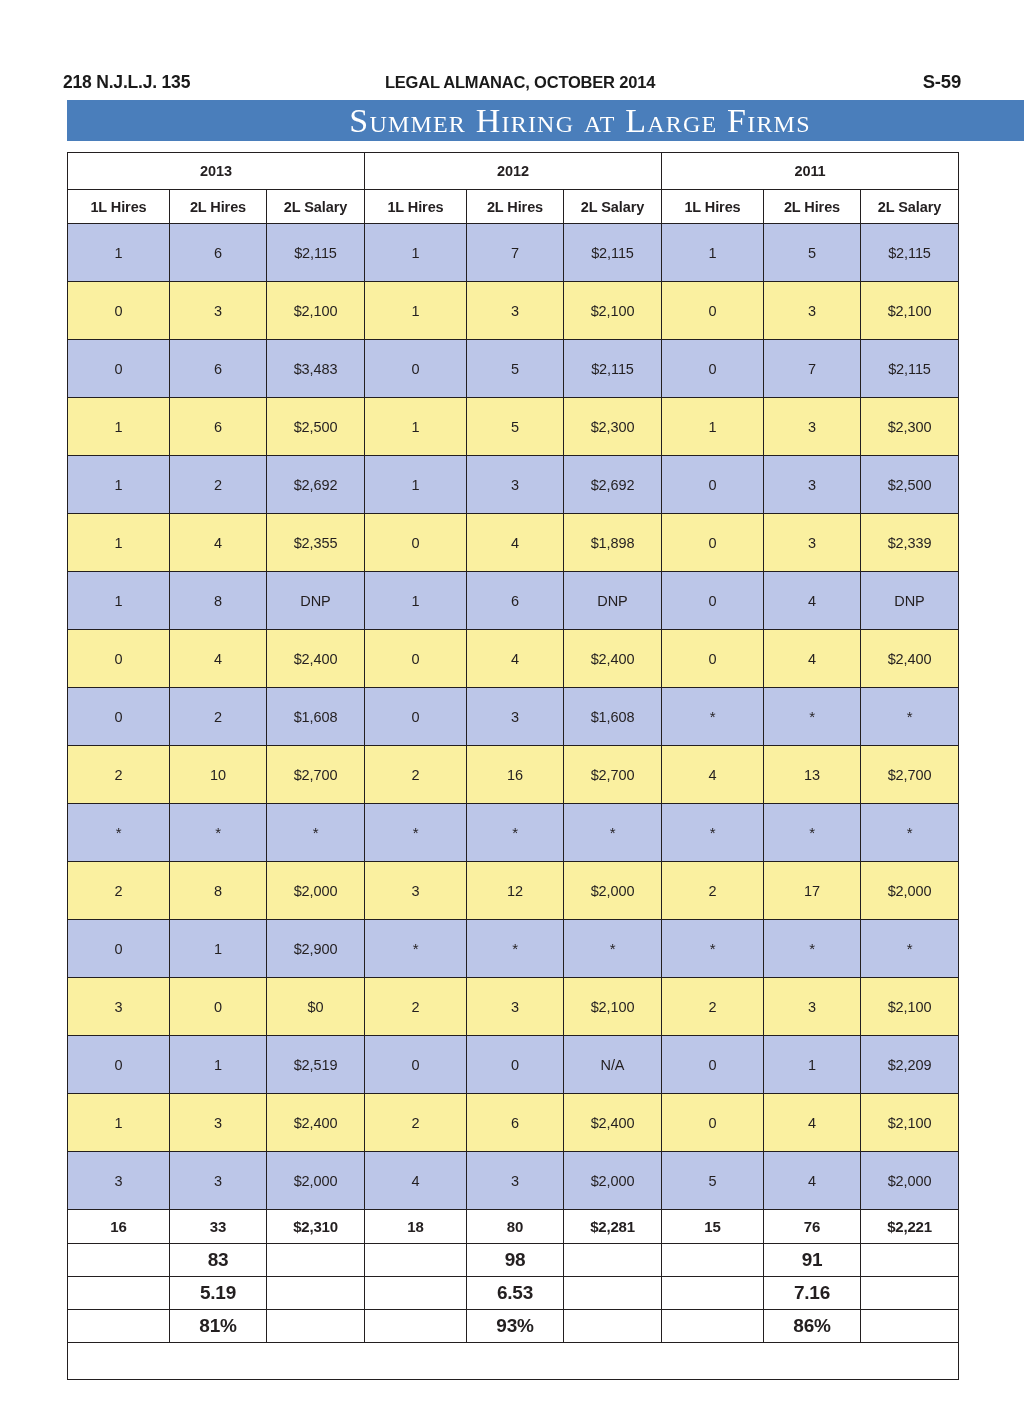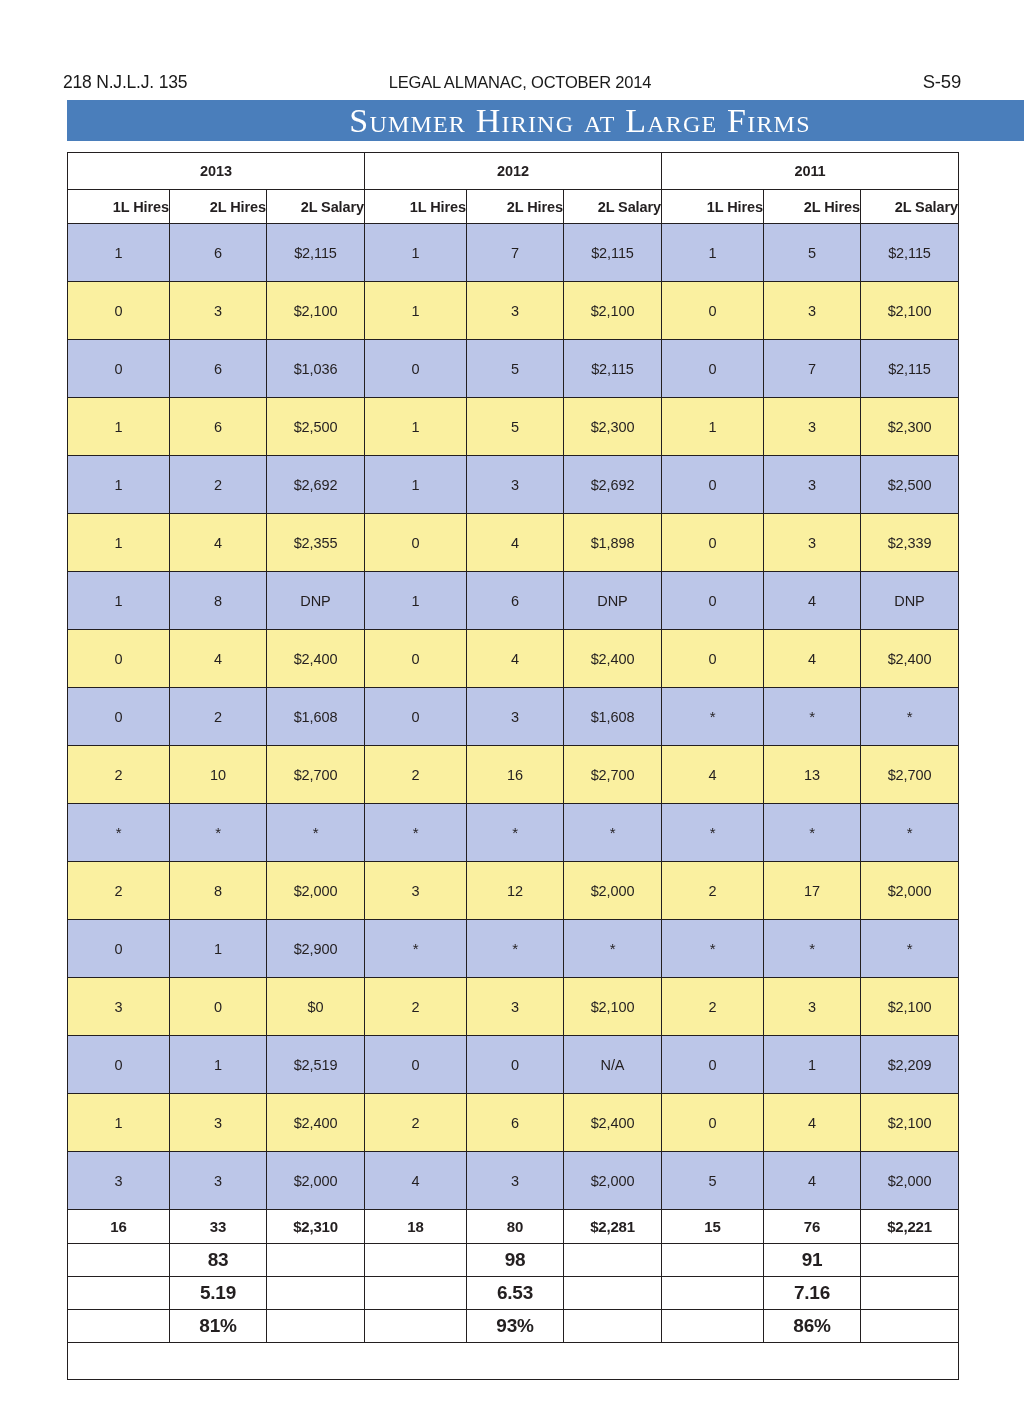--- a/index.html
+++ b/index.html
@@ -30,21 +30,21 @@
     width: 898px;
     height: 30px;
     display: flex;
     align-items: flex-end;
     justify-content: space-between;
   }
   .runhead-left,
   .runhead-center,
   .runhead-right {
     font-family: "Liberation Sans", sans-serif;
-    font-weight: 400;
+    font-weight: 700;
     font-size: 17.5px;
     letter-spacing: -0.2px;
     line-height: 20px;
     white-space: nowrap;
     color: #1a1a1a;
   }
   .runhead-center {
     position: absolute;
     left: 16px;
     right: 0;
@@ -113,21 +113,20 @@
     font-weight: bold;
     letter-spacing: -0.1px;
     background: #ffffff;
   }
   tr.sub-row th {
     height: 33px;
     font-size: 14.5px;
     font-weight: bold;
     letter-spacing: -0.1px;
     background: #ffffff;
-    text-align: right;
   }
 
   tr.data-row td {
     height: 57px;
     font-size: 14.5px;
     font-weight: normal;
     letter-spacing: -0.1px;
   }
   tr.data-row.blue td { background: #bcc6e8; }
   tr.data-row.yellow td { background: #faf0a0; }
@@ -218,21 +217,21 @@
             <td>1</td>
             <td>3</td>
             <td>$2,100</td>
             <td>0</td>
             <td>3</td>
             <td>$2,100</td>
           </tr>
           <tr class="data-row blue">
             <td>0</td>
             <td>6</td>
-            <td>$1,036</td>
+            <td>$3,483</td>
             <td>0</td>
             <td>5</td>
             <td>$2,115</td>
             <td>0</td>
             <td>7</td>
             <td>$2,115</td>
           </tr>
           <tr class="data-row yellow">
             <td>1</td>
             <td>6</td>

